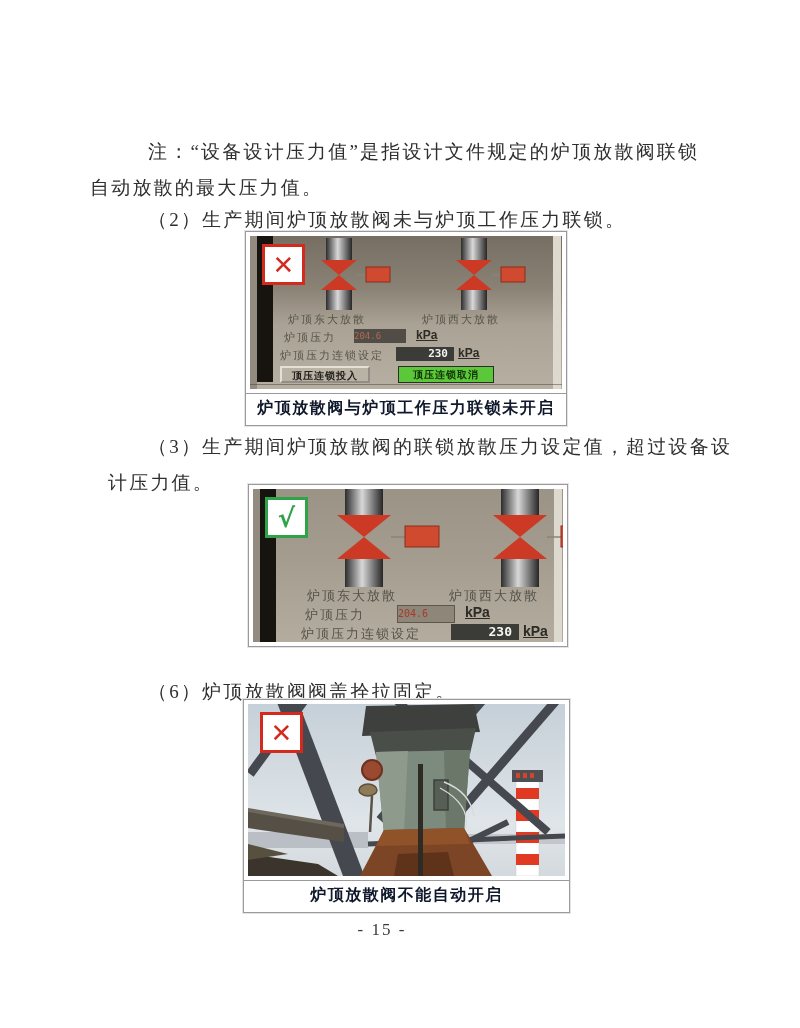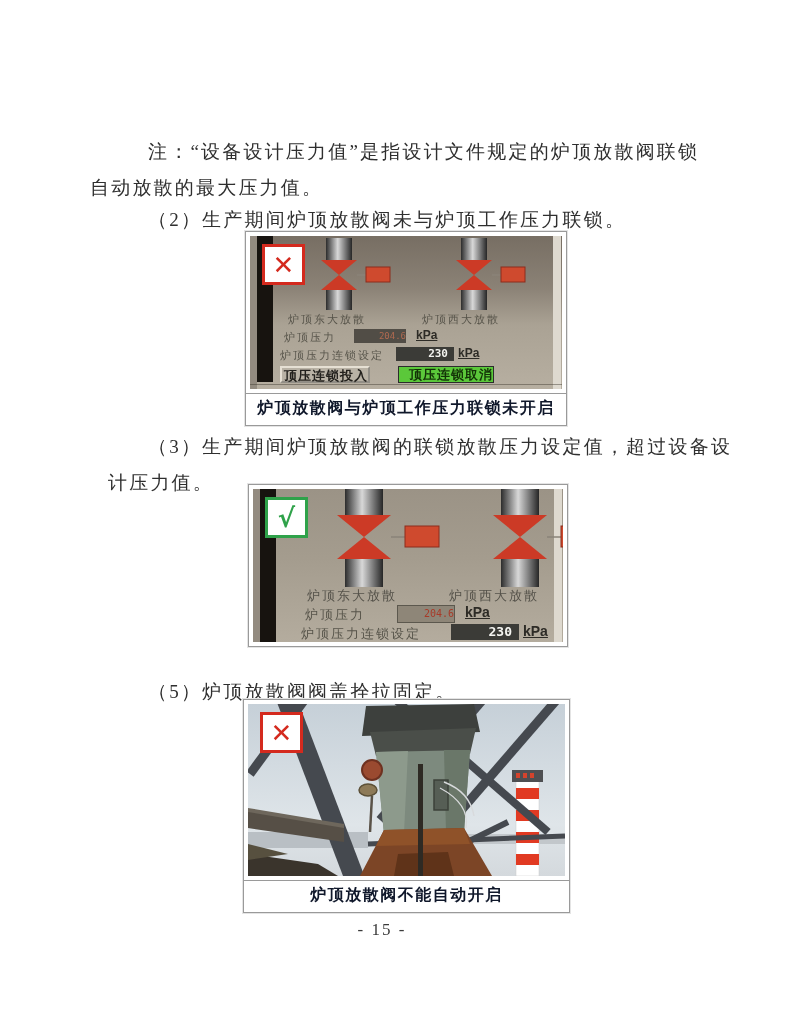--- a/index.html
+++ b/index.html
@@ -25,24 +25,24 @@
   .badge.ok{border:3px solid #2fa24a;color:#2fa24a;}
   
   .hmi1{background:linear-gradient(#776e63 0%,#8b8276 34%,#aaa294 58%,#b7afa1 100%);}
   .hmi2{background:linear-gradient(#9b9386 0%,#a49c8e 45%,#b4ac9e 100%);}
   .blackband{position:absolute;top:0;width:16px;background:#17130f;}
   .grayedge{position:absolute;left:0;top:0;width:7px;background:#938b80;}
   .whiteedge{position:absolute;top:0;right:1px;width:8px;background:#ded9cf;}
   .valve{position:absolute;}
   .hmitxt{position:absolute;font-family:"Liberation Sans","DejaVu Sans",sans-serif;color:#57544a;
           letter-spacing:2px;white-space:nowrap;}
-  .valbox{position:absolute;font-family:"DejaVu Sans Mono",monospace;text-align:right;}
+  .valbox{position:absolute;font-family:"DejaVu Sans Mono",monospace;text-align:left;}
   .unit{position:absolute;font-family:"Liberation Sans","DejaVu Sans",sans-serif;font-weight:bold;color:#2d2b26;text-decoration:underline;}
   .hbtn{position:absolute;box-sizing:border-box;font-family:"Liberation Sans","DejaVu Sans",sans-serif;
-        font-size:13px;font-weight:bold;letter-spacing:1px;text-align:right;line-height:15px;height:17px;}
+        font-size:10px;font-weight:bold;letter-spacing:1px;text-align:center;line-height:15px;height:17px;}
   .hbtn.gray{background:#b9b2a5;border:2px outset #e6e0d4;color:#23211d;}
   .hbtn.grn{background:#5bc83a;border:1px solid #2c2c2c;color:#133307;}
   .scanline{position:absolute;left:0;right:0;height:1px;background:rgba(60,55,45,.45);}
 </style>
 </head>
 <body>
 
 <div class="page">
 
   <div class="tline" style="left:90px;top:175px;">自动放散的最大压力值。</div>
@@ -139,21 +139,21 @@
       <div class="hmitxt" style="left:52px;top:117px;font-size:13px;">炉顶压力</div>
       <div class="valbox" style="left:144px;top:116px;width:56px;height:16px;background:#8e8678;border:1px solid #5c584e;color:#a83a28;font-size:10px;line-height:15px;">204.6</div>
       <div class="unit" style="left:212px;top:115px;font-size:14px;">kPa</div>
 
       <div class="hmitxt" style="left:48px;top:136px;font-size:13px;">炉顶压力连锁设定</div>
       <div class="valbox" style="left:198px;top:135px;width:68px;height:16px;background:#3b3b37;color:#f4f4f0;font-weight:bold;font-size:13px;line-height:16px;text-align:right;padding-right:7px;box-sizing:border-box;">230</div>
       <div class="unit" style="left:270px;top:134px;font-size:14px;">kPa</div>
     </div>
   </div>
 
-  <div class="tline" style="left:148px;top:679px;">（5）炉顶放散阀阀盖拴拉固定。</div>
+  <div class="tline" style="left:148px;top:679px;">（6）炉顶放散阀阀盖拴拉固定。</div>
 
   <div class="fig" style="left:243px;top:699px;width:327px;">
     <div class="photo" style="width:317px;height:172px;background:linear-gradient(#c6d0d8,#dfe5e9 70%,#d4d9dd);">
       <svg width="317" height="172" viewBox="0 0 317 172" style="position:absolute;left:0;top:0;">
 
         <rect x="0" y="128" width="120" height="16" fill="#b9bfc4"></rect>
         <rect x="150" y="130" width="167" height="10" fill="#c2c7cb"></rect>
 
         <g>
           <rect x="268" y="76" width="23" height="96" fill="#ffffff" stroke="#c9c9c9" stroke-width="0.5"></rect>

